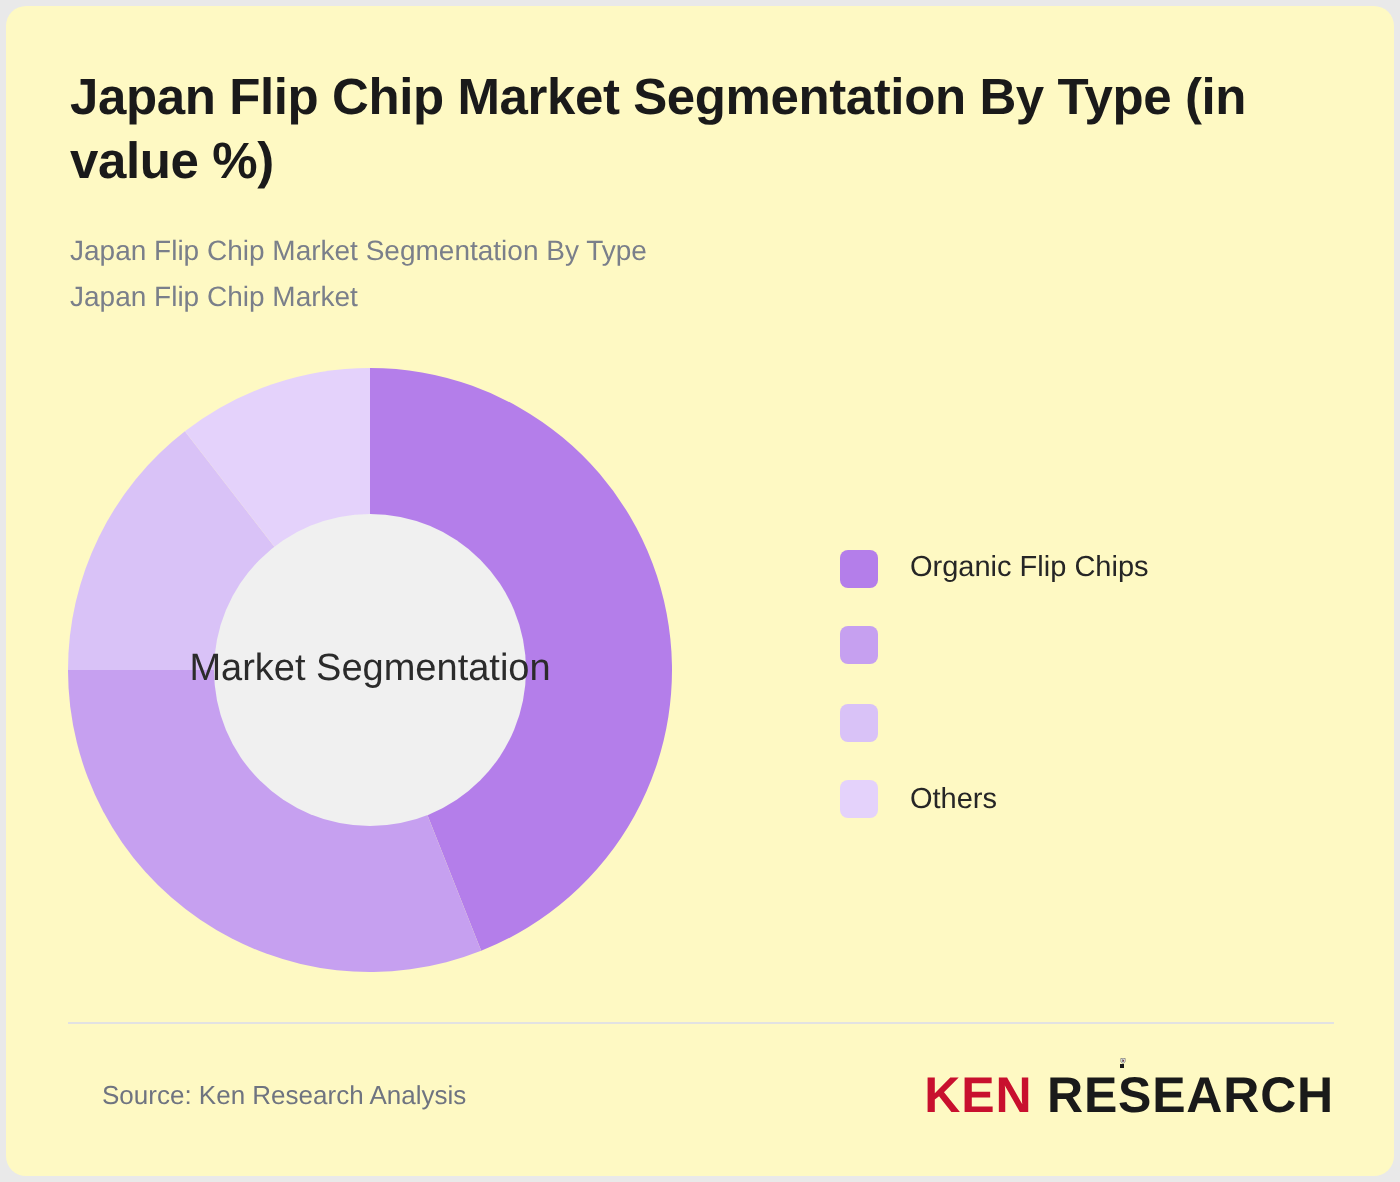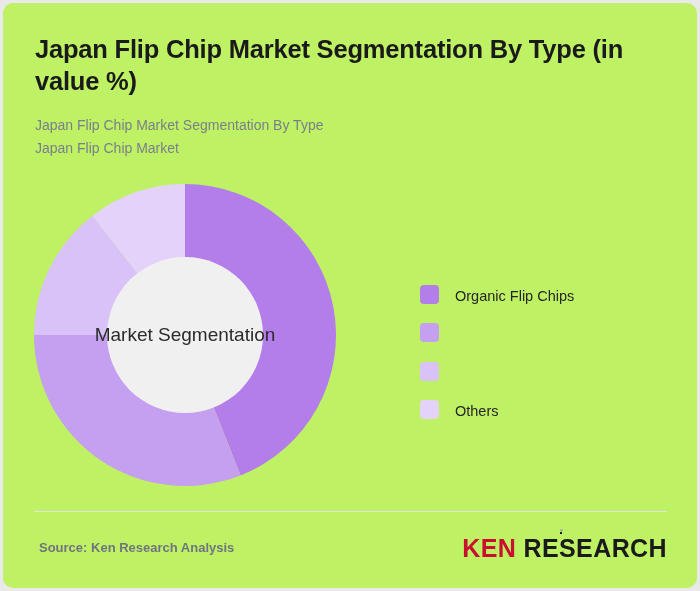--- a/index.html
+++ b/index.html
@@ -13,21 +13,21 @@
     font-family: "Liberation Sans", sans-serif;
     -webkit-font-smoothing: antialiased;
   }
 
   .card {
     position: absolute;
     left: 3px;
     top: 3px;
     width: 694px;
     height: 585px;
-    background: #bef264;
+    background: #fef9c3;
     border-radius: 10px;
     overflow: hidden;
     box-sizing: border-box;
   }
 
   
   .chart-title {
     position: absolute;
     left: 32px;
     top: 30px;
@@ -76,21 +76,21 @@
 
   
   .legend {
     position: absolute;
     left: 417px;
     top: 262px;
     width: 250px;
   }
   .legend-item {
     display: flex;
-    align-items: flex-end;
+    align-items: center;
     height: 38.5px;
   }
   .legend-swatch {
     width: 19px;
     height: 19px;
     border-radius: 4px;
     flex: 0 0 auto;
   }
   .legend-label {
     margin-left: 16px;
@@ -103,26 +103,25 @@
   .footer-rule {
     position: absolute;
     left: 31px;
     top: 508px;
     width: 633px;
     height: 1px;
     background: #e2e2e2;
   }
   .source-text {
     position: absolute;
-    left: 36px;
+    left: 48px;
     top: 537px;
     font-size: 13px;
     color: #6f7480;
     white-space: nowrap;
-    font-weight: bold;
   }
   .brand {
     position: absolute;
     right: 30px;
     top: 526px;
     display: flex;
     align-items: center;
     height: 34px;
     flex-direction: column;
   }

